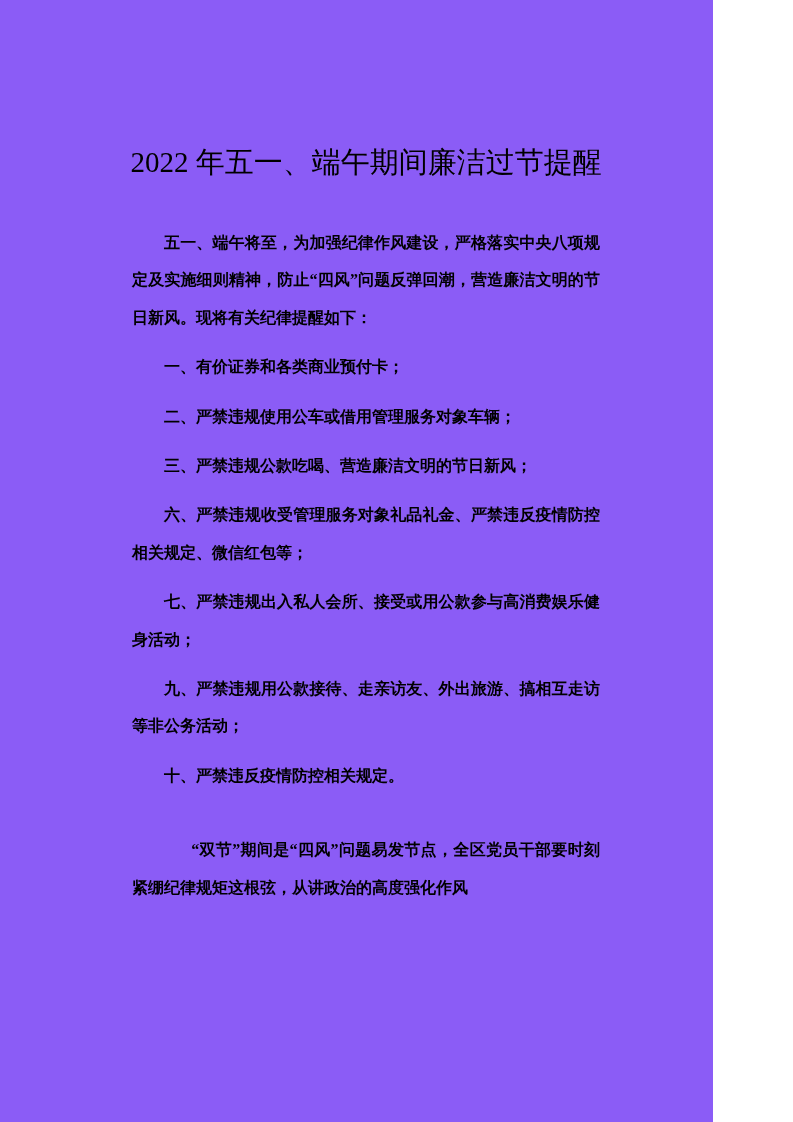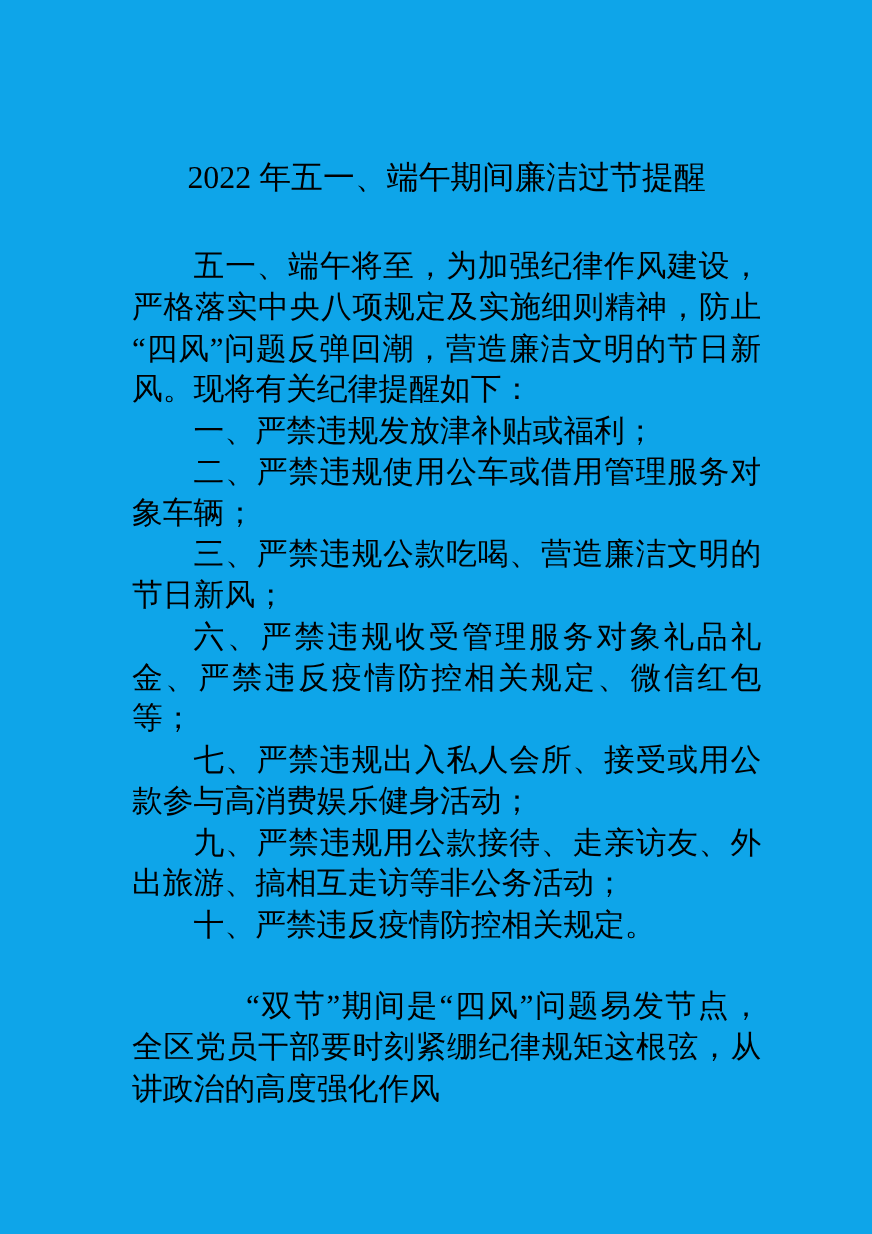--- a/index.html
+++ b/index.html
@@ -3,63 +3,64 @@
 <meta charset="utf-8">
 <title>Document</title>
 <style>
   html, body {
     margin: 0;
     padding: 0;
     background: #ffffff;
   }
   .page {
     position: relative;
-    width: 793px;
+    width: 713px;
     height: 1122px;
-    background: #0ea5e9;
+    background: #8b5cf6;
     overflow: hidden;
     font-family: "Liberation Serif", "DejaVu Serif", serif;
     color: #000000;
   }
   .content {
     box-sizing: border-box;
     padding: 140px 101px 0 120px; 
   }
   .doc-title {
     margin: 0 0 40px 0;
     font-size: 29px;
     line-height: 44px;
     font-weight: normal;
     text-align: center;
     white-space: nowrap;
   }
   .para {
-    margin: 0;
-    font-size: 28px;
+    margin: 12px;
+    font-size: 16px;
     line-height: 37.4px;
     text-align: justify;
     text-indent: 2em;
     word-break: normal;
+    font-weight: bold;
   }
   .closing {
     text-indent: 3.7em;
     margin-top: 37px;
   }
 </style>
 </head>
 <body>
 
 <div class="page">
   <div class="content">
 
     <h1 class="doc-title">2022 年五一、端午期间廉洁过节提醒</h1>
 
     <p class="para">五一、端午将至，为加强纪律作风建设，严格落实中央八项规定及实施细则精神，防止“四风”问题反弹回潮，营造廉洁文明的节日新风。现将有关纪律提醒如下：</p>
 
-    <p class="para">一、严禁违规发放津补贴或福利；</p>
+    <p class="para">一、有价证券和各类商业预付卡；</p>
     <p class="para">二、严禁违规使用公车或借用管理服务对象车辆；</p>
     <p class="para">三、严禁违规公款吃喝、营造廉洁文明的节日新风；</p>
     <p class="para">六、严禁违规收受管理服务对象礼品礼金、严禁违反疫情防控相关规定、微信红包等；</p>
     <p class="para">七、严禁违规出入私人会所、接受或用公款参与高消费娱乐健身活动；</p>
     <p class="para">九、严禁违规用公款接待、走亲访友、外出旅游、搞相互走访等非公务活动；</p>
     <p class="para">十、严禁违反疫情防控相关规定。</p>
 
     <p class="para closing">“双节”期间是“四风”问题易发节点，全区党员干部要时刻紧绷纪律规矩这根弦，从讲政治的高度强化作风</p>
 
   </div>

